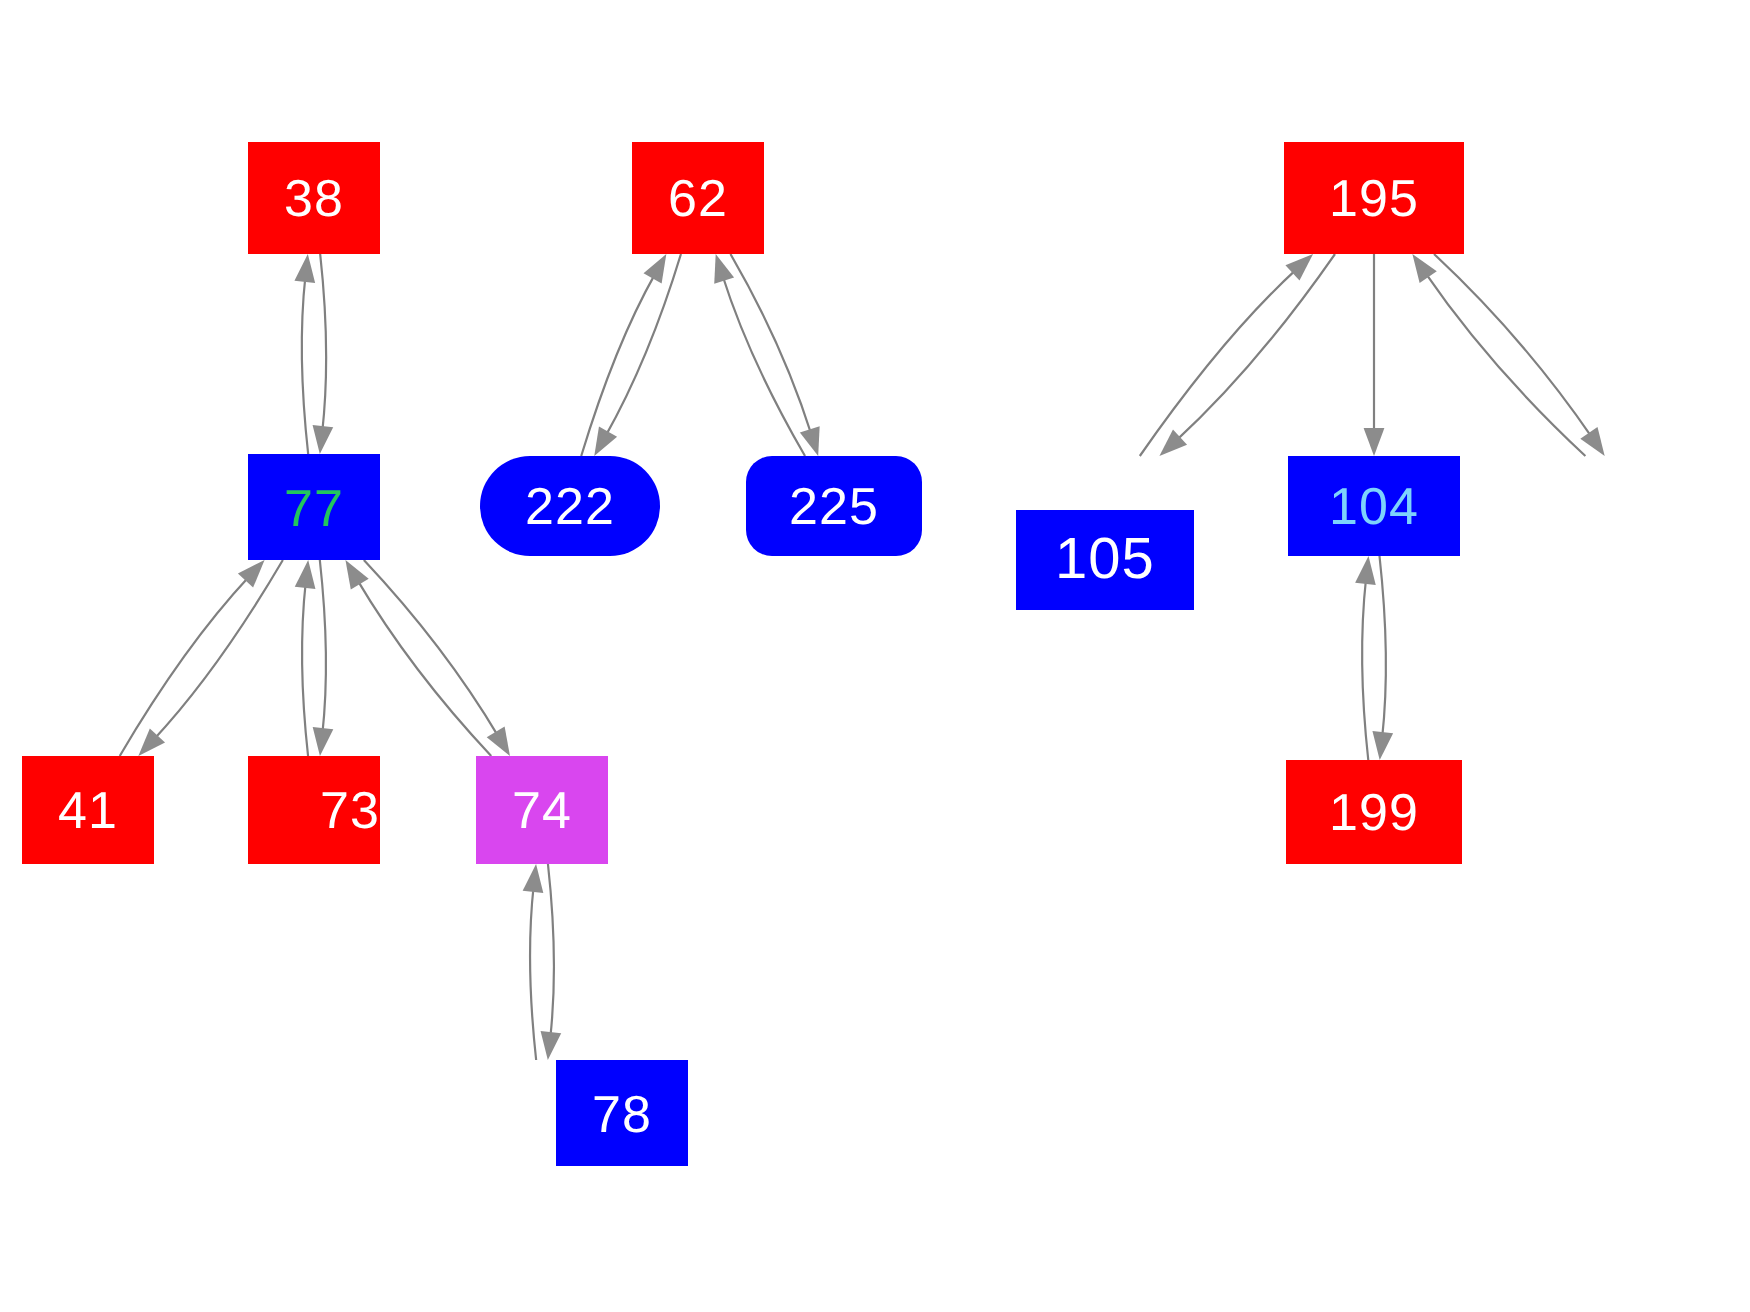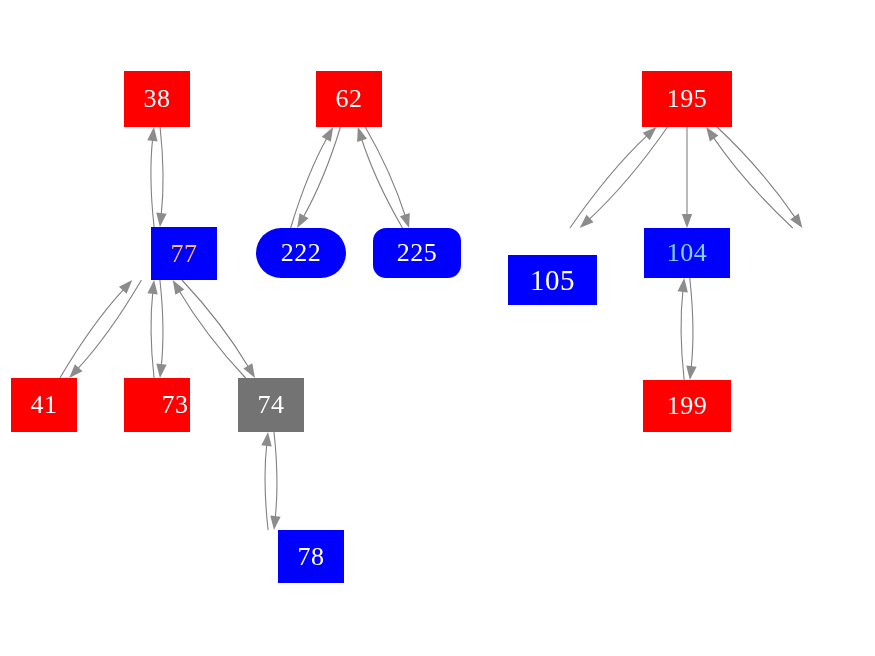--- a/index.html
+++ b/index.html
@@ -6,21 +6,21 @@
     margin: 0;
     padding: 0;
     background: #ffffff;
   }
   #canvas {
     position: relative;
     width: 875px;
     height: 656px;
     background: #ffffff;
     overflow: hidden;
-    font-family: Liberation Serif, serif;
+    font-family: Liberation Sans, sans-serif;
   }
   #edge-layer {
     position: absolute;
     left: 0;
     top: 0;
     width: 875px;
     height: 656px;
   }
   #node-layer {
     position: absolute;
@@ -93,39 +93,39 @@
       <polygon points="706.19,127.00 718.40,135.61 709.82,141.49" fill="#8c8c8c"></polygon>
       <path d="M 689.75 278.00 Q 695.41 329.50 691.06 369.07" fill="none" stroke="#808080" stroke-width="1.1"></path>
       <polygon points="689.86,380.00 686.22,365.52 696.56,366.65" fill="#8c8c8c"></polygon>
       <path d="M 684.14 380.00 Q 678.59 329.50 683.05 288.93" fill="none" stroke="#808080" stroke-width="1.1"></path>
       <polygon points="684.25,278.00 687.89,292.48 677.55,291.35" fill="#8c8c8c"></polygon>
     </svg>
   <div id="node-layer">
       <div class="node node-red" style="left: 124px; top: 71px; width: 66px; height: 56px; background: rgb(255, 0, 0); color: rgb(255, 255, 255); font-size: 26px;">
         <span class="node-label">38</span>
       </div>
-      <div class="node node-blue" style="left: 124px; top: 227px; width: 66px; height: 53px; background: rgb(0, 0, 255); color: #fdba74; font-size: 26px; margin-left: 27px;">
+      <div class="node node-blue" style="left: 124px; top: 227px; width: 66px; height: 53px; background: rgb(0, 0, 255); color: #22c55e; font-size: 26px;">
         <span class="node-label">77</span>
       </div>
       <div class="node node-red" style="left: 11px; top: 378px; width: 66px; height: 54px; background: rgb(255, 0, 0); color: rgb(255, 255, 255); font-size: 26px;">
         <span class="node-label">41</span>
       </div>
       <div class="node node-red" style="left: 124px; top: 378px; width: 66px; height: 54px; background: rgb(255, 0, 0); color: rgb(255, 255, 255); font-size: 26px; padding-left: 36px;">
         <span class="node-label">73</span>
       </div>
-      <div class="node node-red" style="left: 238px; top: 378px; width: 66px; height: 54px; background: #737373; color: rgb(255, 255, 255); font-size: 26px;">
+      <div class="node node-red" style="left: 238px; top: 378px; width: 66px; height: 54px; background: #d946ef; color: rgb(255, 255, 255); font-size: 26px;">
         <span class="node-label">74</span>
       </div>
       <div class="node node-blue" style="left: 238px; top: 530px; width: 66px; height: 53px; background: rgb(0, 0, 255); color: rgb(255, 255, 255); font-size: 26px; margin-left: 40px;">
         <span class="node-label">78</span>
       </div>
       <div class="node node-red" style="left: 316px; top: 71px; width: 66px; height: 56px; background: rgb(255, 0, 0); color: #ffffff; font-size: 26px;">
         <span class="node-label">62</span>
       </div>
-      <div class="node node-blue" style="left: 256px; top: 228px; width: 90px; height: 50px; background: rgb(0, 0, 255); color: rgb(255, 255, 255); font-size: 26px; border-radius: 25px;">
+      <div class="node node-blue" style="left: 240px; top: 228px; width: 90px; height: 50px; background: rgb(0, 0, 255); color: rgb(255, 255, 255); font-size: 26px; border-radius: 25px;">
         <span class="node-label">222</span>
       </div>
       <div class="node node-blue" style="left: 373px; top: 228px; width: 88px; height: 50px; background: rgb(0, 0, 255); color: rgb(255, 255, 255); font-size: 26px; border-radius: 13px;">
         <span class="node-label">225</span>
       </div>
       <div class="node node-red" style="left: 642px; top: 71px; width: 90px; height: 56px; background: rgb(255, 0, 0); color: rgb(255, 255, 255); font-size: 26px;">
         <span class="node-label">195</span>
       </div>
       <div class="node node-blue" style="left: 508px; top: 228px; width: 89px; height: 50px; background: rgb(0, 0, 255); color: rgb(255, 255, 255); font-size: 29px; margin-top: 27px;">
         <span class="node-label">105</span>

